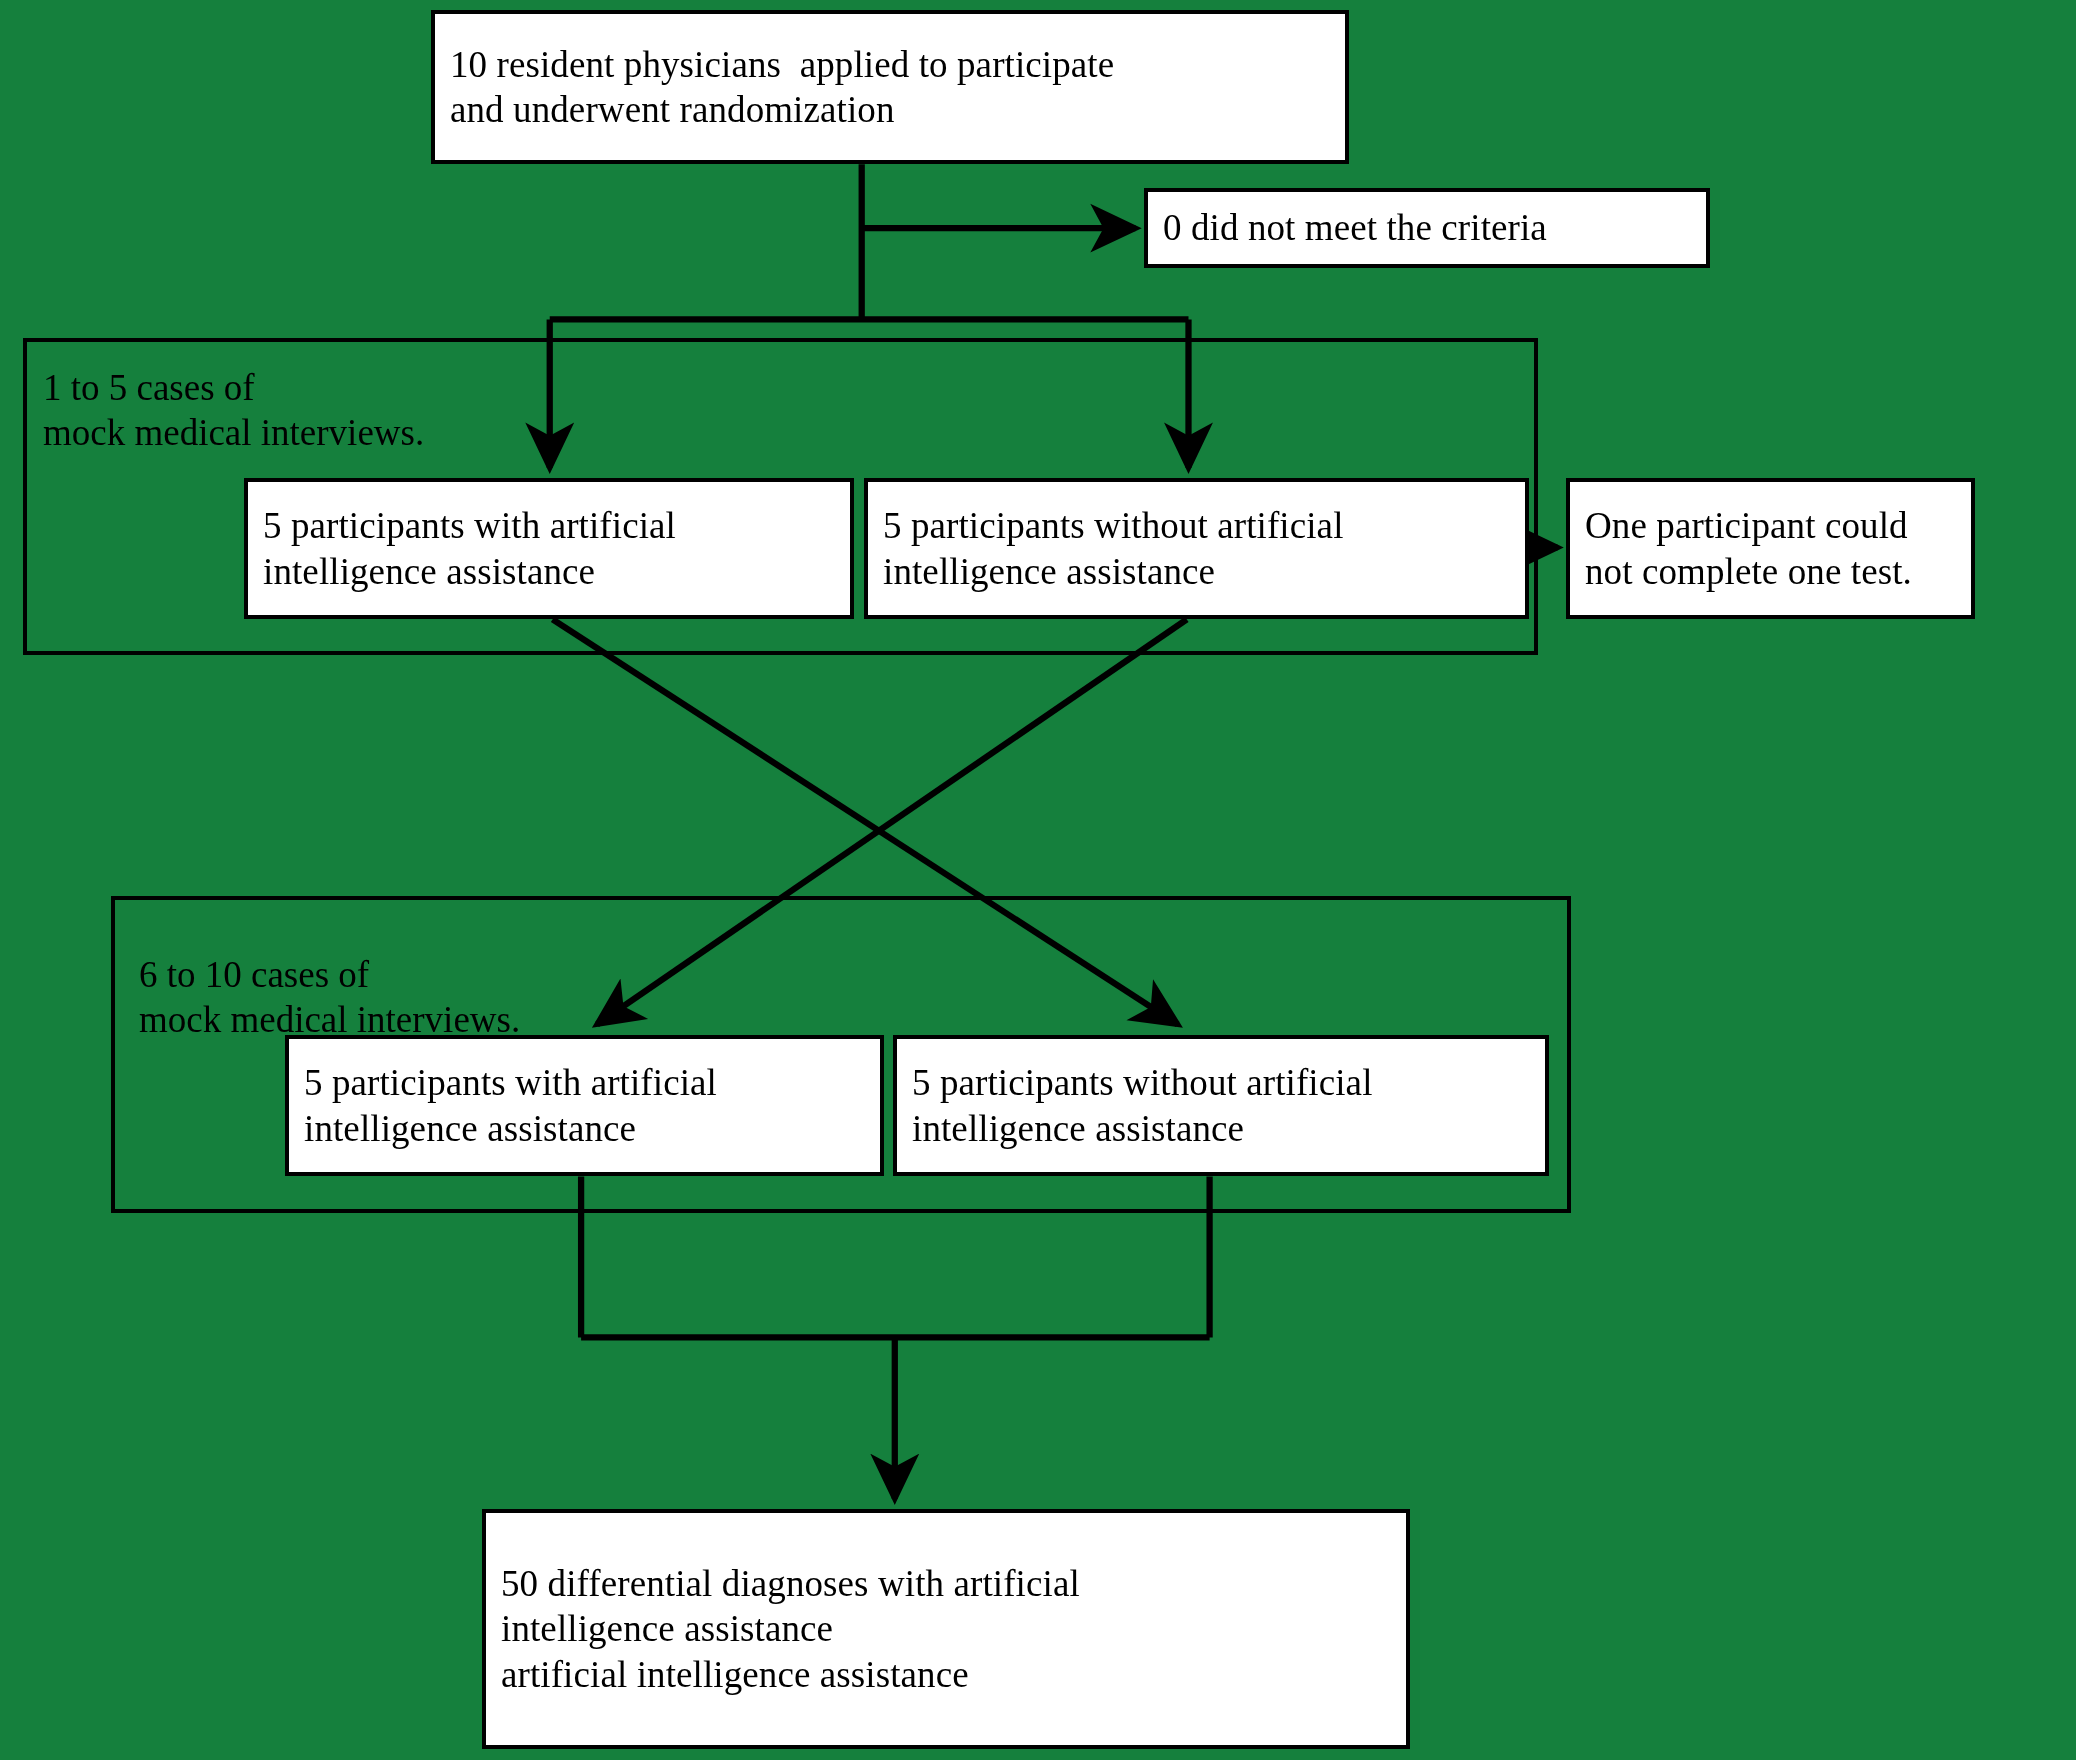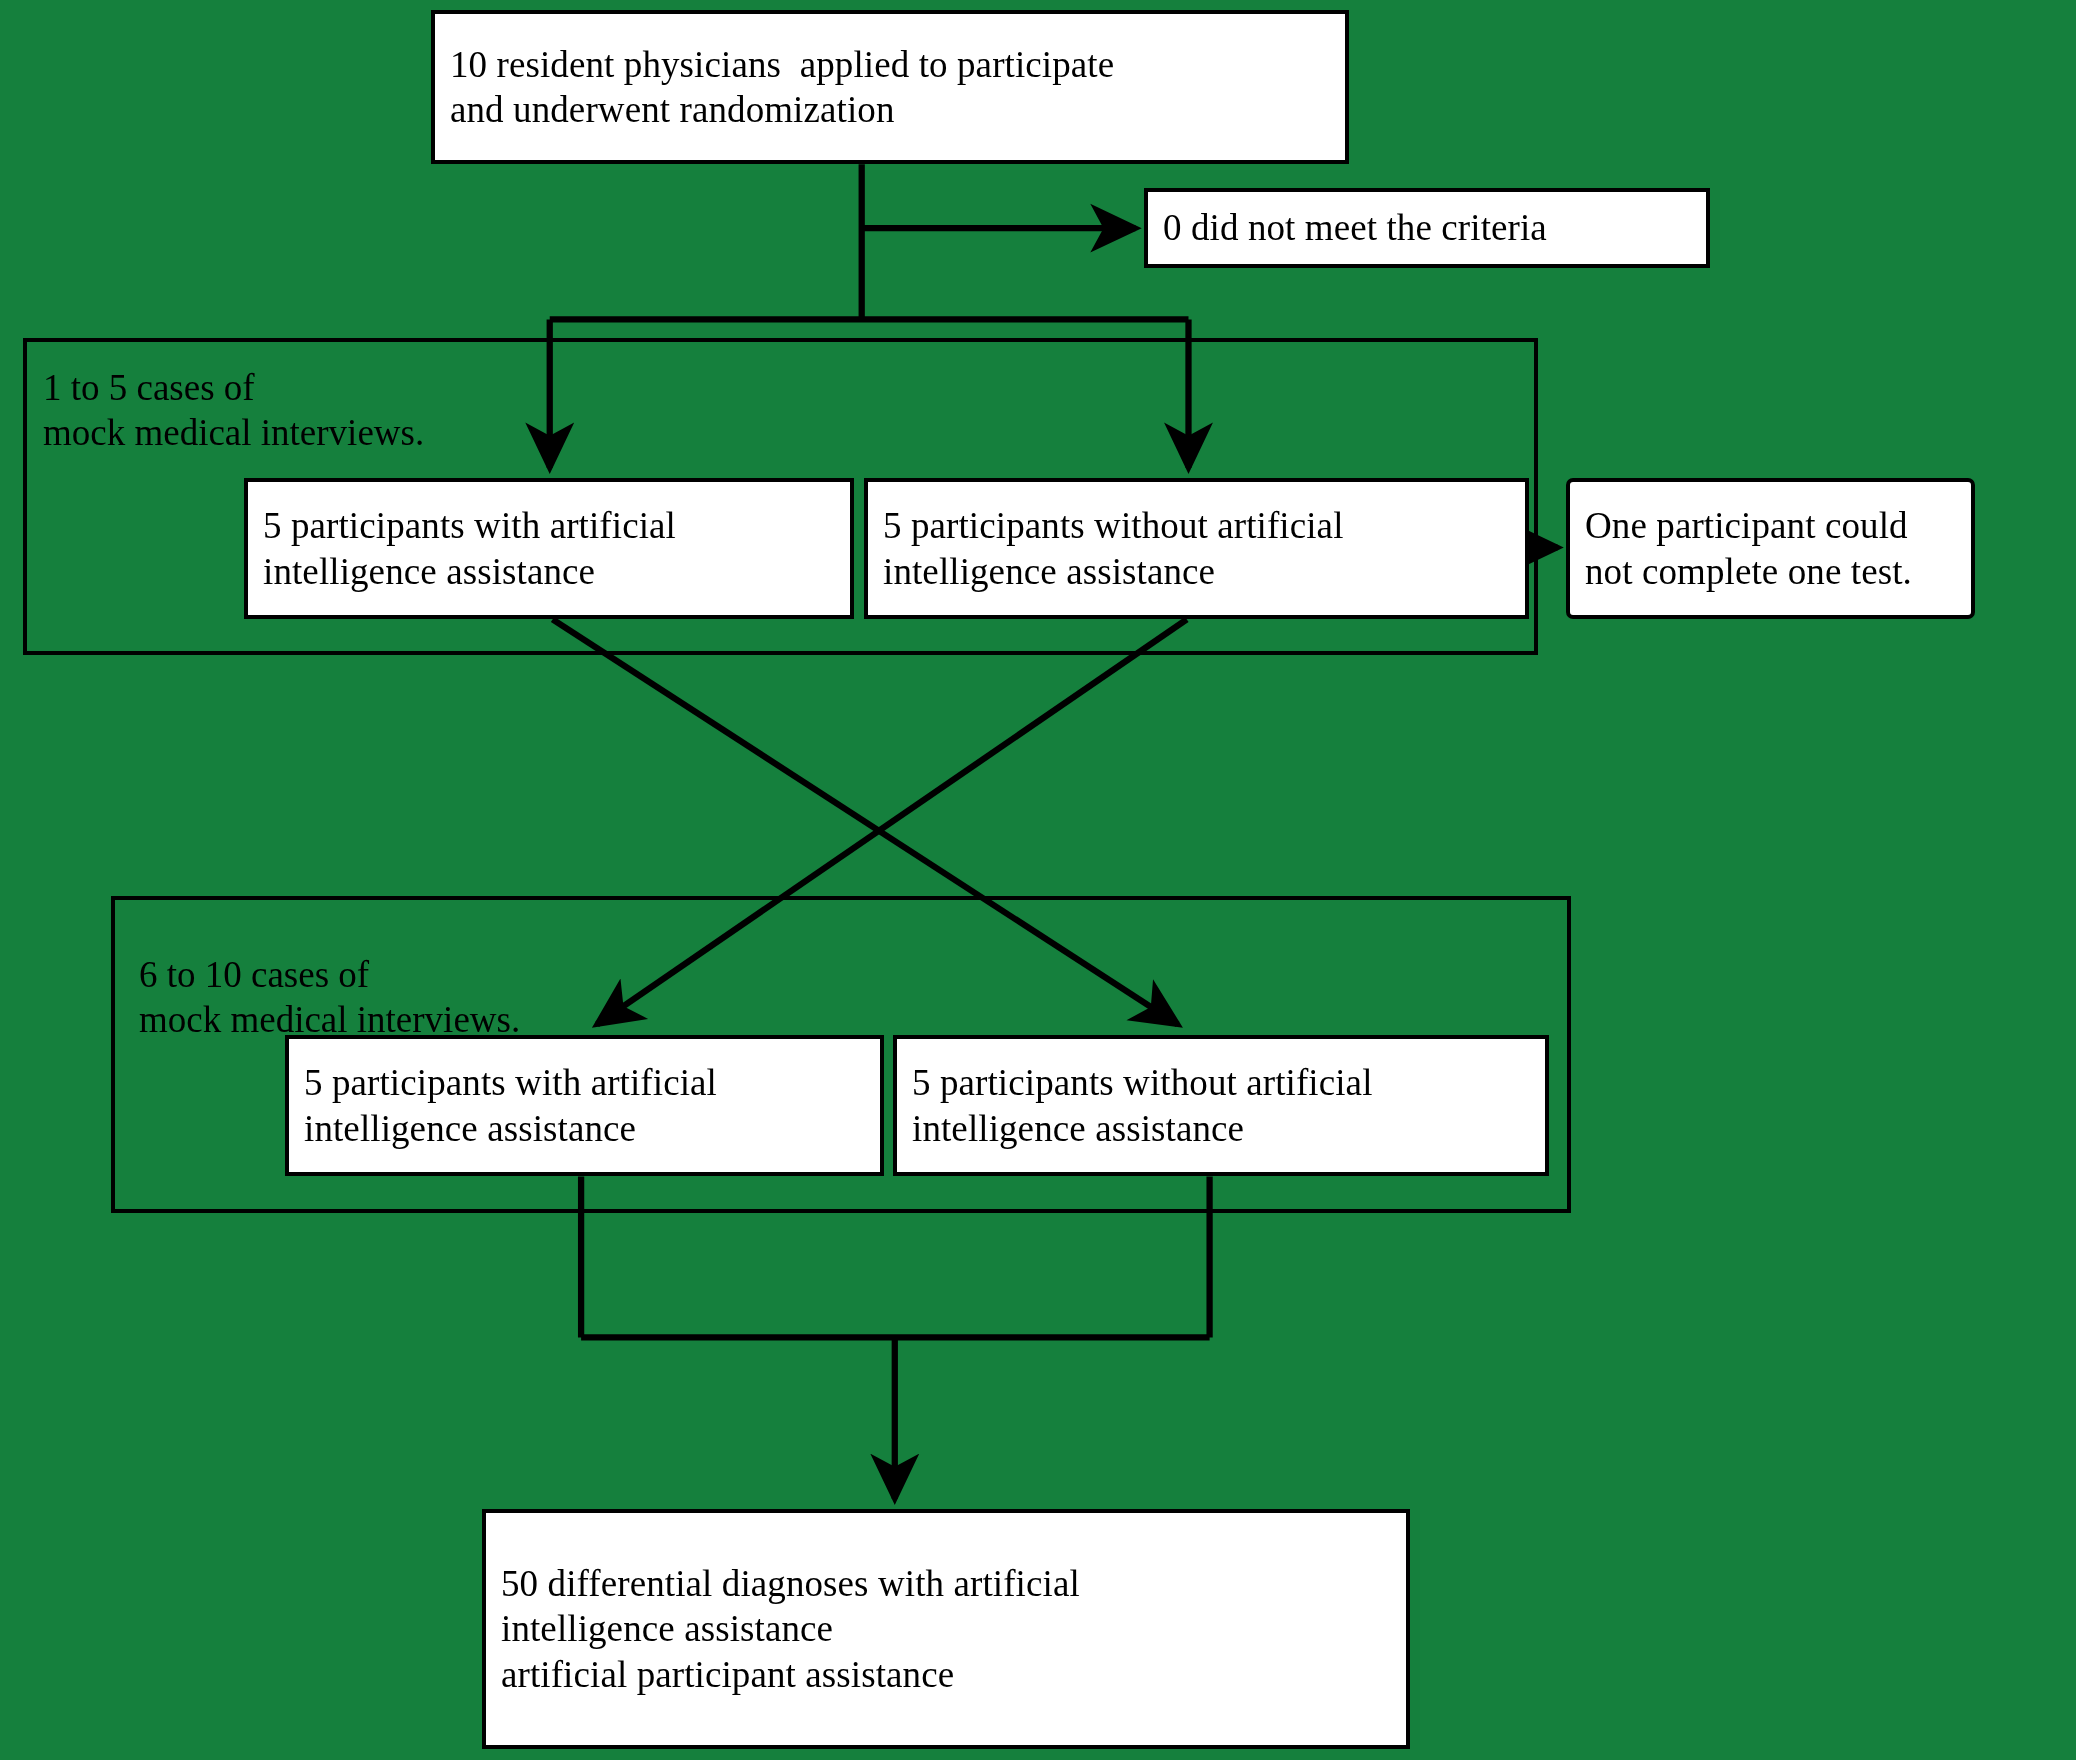--- a/index.html
+++ b/index.html
@@ -54,21 +54,21 @@
     line-height:1.22;
   }
   
   #node-enrollment   { left:431px;  top:10.3px;   width:918px; height:154px; }
   #node-excluded     { left:1144px; top:188px;  width:566px; height:80px; }
 
   #group-phase1      { left:23px;   top:338px;  width:1515px; height:317px; }
   #label-phase1      { left:43px;   top:365px;  width:513px; }
   #node-p1-ai        { left:244px;  top:478px;  width:610px; height:141px; }
   #node-p1-noai      { left:864px; top:478px;  width:665px; height:141px; }
-  #node-incomplete   { left:1566px; top:478px;  width:409px;  height:141px;border-radius:7px; }
+  #node-incomplete   { left:1566px; top:478px;  width:409px;  height:141px; }
 
   #group-phase2      { left:111px;  top:896px; width:1460px; height:317px; }
   #label-phase2      { left:139px;  top:952px; width:513px; }
   #node-p2-ai        { left:285px;  top:1035px; width:599px; height:141px; }
   #node-p2-noai      { left:893px; top:1035px; width:656px; height:141px; }
 
   #node-outcome      { left:482px;  top:1509px; width:928px; height:240px; }
 </style>
 </head>
 <body>
@@ -161,18 +161,18 @@
     <div class="txt pad">
       <span class="line">5 participants without artificial</span>
       <span class="line">intelligence assistance</span>
     </div>
   </div>
 
   <div class="box" id="node-outcome">
     <div class="txt pad">
       <span class="line">50 differential diagnoses with artificial</span>
       <span class="line">intelligence assistance</span>
-      <span class="line">artificial participant assistance</span>
+      <span class="line">artificial intelligence assistance</span>
     </div>
   </div>
 
 </div>
 
 
 </body></html>

